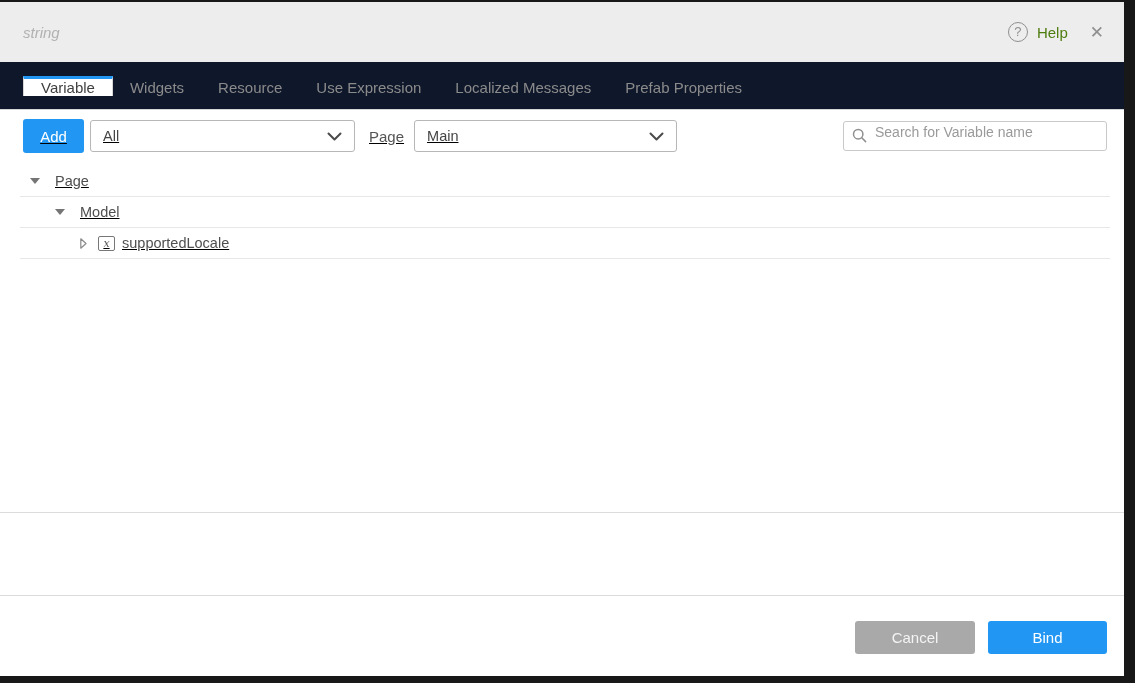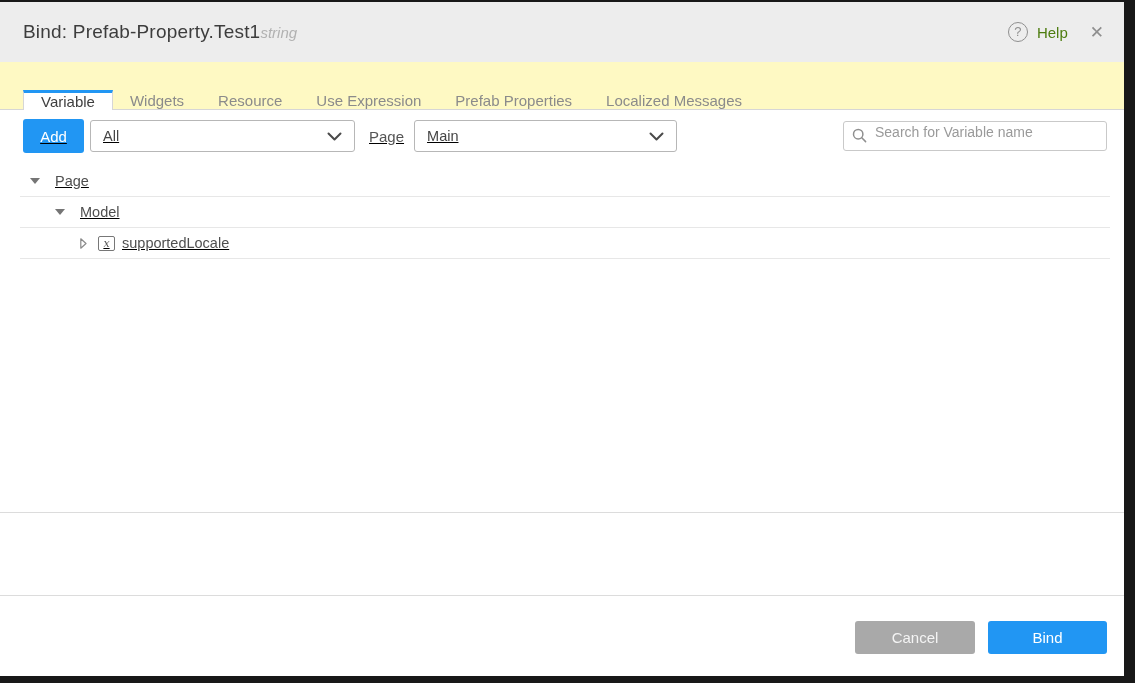--- a/index.html
+++ b/index.html
@@ -22,22 +22,22 @@
   .header-right { margin-left:auto; display:flex; align-items:center; }
   .help-circle {
     width:20px; height:20px; border:1.6px solid #8f8f8f; border-radius:50%;
     color:#8f8f8f; font-size:13px; line-height:17px; text-align:center; cursor:pointer;
   }
   .help-label { font-size:15px; color:#4d7c0f; margin-left:9px; cursor:pointer; }
   .close-x { font-size:17px; color:#8f8f8f; margin-left:22px; margin-right:6px; cursor:pointer; }
 
   
   .tabbar {
-    height:48px; background:#fef9c3; border-bottom:1px solid #d6d6d6;
-    display:flex; align-items:flex-end; padding-left:23px; flex:0 0 auto;
+    height:48px; background:#0f172a; border-bottom:1px solid #d6d6d6;
+    display:flex; align-items:center; padding-left:23px; flex:0 0 auto;
   }
   .tab {
     display:flex; align-items:center; padding:0 17px; font-size:15px;
     color:#8b8b8b; cursor:pointer; border-top:3px solid transparent;
   }
   .tab.active {
     background:#ffffff; color:#3f3f3f;
     border:1px solid #d6d6d6; border-bottom:none;
     border-top:3px solid #2196f3;
     margin-bottom:-1px;
@@ -107,36 +107,35 @@
     border:none; border-radius:3px; cursor:pointer; font-family:inherit;
   }
 </style>
 </head>
 <body>
 
 <div id="stage">
   <div id="dialog">
 
     <div class="dlg-header">
-      <span class="dlg-title">Bind: Prefab-Property.Test1</span>
       <span class="dlg-subtitle">string</span>
       <span class="header-right">
         <span class="help-circle">?</span>
         <span class="help-label">Help</span>
         <span class="close-x">✕</span>
       </span>
     </div>
 
     <div class="tabbar">
       <div class="tab active">Variable</div>
       <div class="tab">Widgets</div>
       <div class="tab">Resource</div>
       <div class="tab">Use Expression</div>
+      <div class="tab">Localized Messages</div>
       <div class="tab">Prefab Properties</div>
-      <div class="tab">Localized Messages</div>
     </div>
 
     <div class="tree-panel">
       <div class="toolbar">
         <button class="btn-add">Add</button>
 
         <div class="select sel-filter">
           <span>All</span>
           <span class="chev">
             <svg width="15" height="9" viewBox="0 0 15 9">

